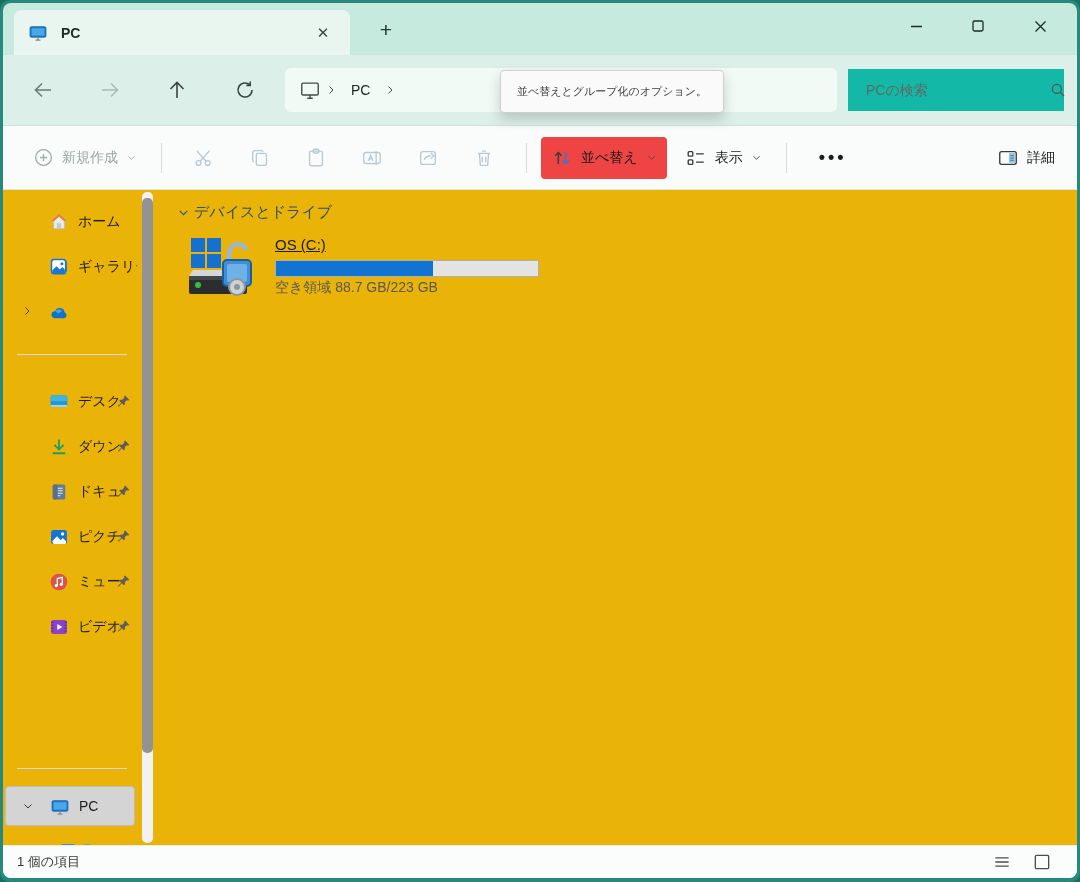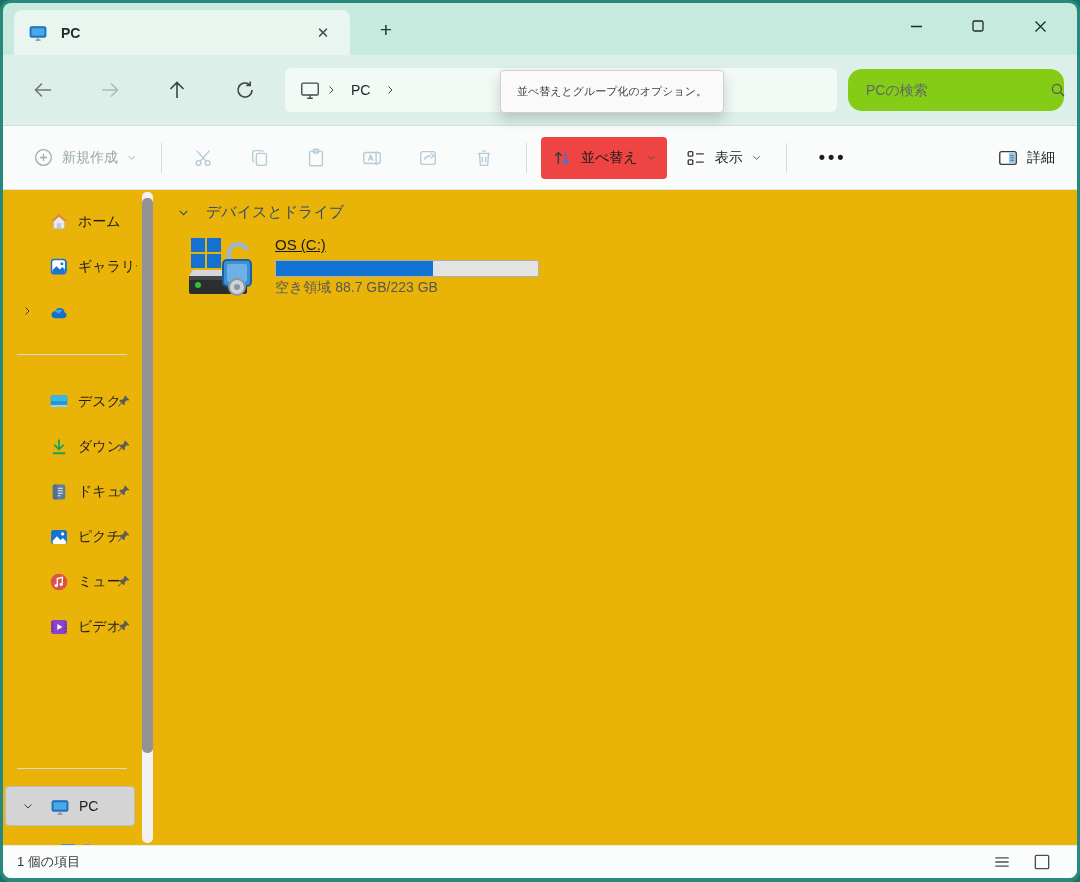--- a/index.html
+++ b/index.html
@@ -24,22 +24,22 @@
   .ctrl{width:62px;height:46px;display:flex;align-items:center;justify-content:center;
         font-size:16px;color:#1e2a27;}
   .ctrl.max{font-size:13px;}
 
   
   .navbar{height:70px;background:#dcefe8;position:relative;flex:0 0 auto;}
   .navbtn{position:absolute;top:21px;width:28px;height:28px;display:flex;align-items:center;justify-content:center;}
   .addressbar{position:absolute;left:282px;top:13px;width:552px;height:44px;background:#f2faf6;
        border-radius:6px;display:flex;align-items:center;gap:4px;padding:0 14px;box-sizing:border-box;}
   .crumb{font-size:14px;color:#202825;padding:0 10px;}
-  .searchbox{position:absolute;left:845px;top:14px;width:216px;height:42px;background:#84cc16;
-       border-radius:14px;display:flex;align-items:center;padding:0 12px 0 16px;box-sizing:border-box;}
+  .searchbox{position:absolute;left:845px;top:14px;width:216px;height:42px;background:#14b8a6;
+       border-radius:0;display:flex;align-items:center;padding:0 12px 0 16px;box-sizing:border-box;}
   .searchbox input{border:none;outline:none;background:transparent;flex:1;font-size:14px;
        color:#2a3431;font-family:inherit;}
   .searchbox input::placeholder{color:#5d6a66;opacity:1;}
   .tooltip{position:absolute;left:497px;top:15px;height:41px;background:#fafafa;border:1px solid #cfcfcf;
        border-radius:4px;box-shadow:0 6px 14px rgba(0,0,0,.18);display:flex;align-items:center;
        padding:0 16px;font-size:11px;color:#3d3d3d;z-index:6;white-space:nowrap;}
 
   
   .toolbar{height:65px;background:#f9fcfa;border-top:1px solid #cce2d9;border-bottom:1px solid #d9e9e1;
        display:flex;align-items:center;padding:0 12px 0 20px;box-sizing:border-box;flex:0 0 auto;position:relative;}
@@ -63,21 +63,21 @@
   .side-item .expander{position:absolute;left:16px;top:11px;color:#3c3c3c;}
   .side-item.selected{background:#d4d4d4;border:1px solid #bdbdbd;left:2px;width:130px;height:40px;}
   .sdivider{position:absolute;left:14px;width:110px;height:1px;background:#d9d9d9;}
   .scroll-track{position:absolute;right:2px;top:2px;width:11px;bottom:2px;background:#f2f2f2;border-radius:5px;}
   .scroll-thumb{position:absolute;right:2px;top:8px;width:11px;height:555px;background:#939393;border-radius:5px;}
   .partialdash{position:absolute;left:58px;bottom:-4px;display:flex;gap:8px;}
   .partialdash i{width:14px;height:5px;background:#3f8fd6;border-radius:2px;display:block;}
   .partialdash i:last-child{opacity:.45;width:8px;}
 
   .content{flex:1;position:relative;margin-left:8px;}
-  .sect-head{position:absolute;left:14px;top:13px;display:flex;align-items:center;gap:16px;}
+  .sect-head{position:absolute;left:14px;top:13px;display:flex;align-items:center;gap:4px;}
   .sect-head .txt{font-size:15px;color:#30506e;}
   .drive{position:absolute;left:24px;top:44px;display:flex;}
   .drive-info{margin-left:12px;}
   .drive-name{font-size:15px;color:#1b1b1b;margin-top:2px;text-decoration:underline;}
   .drive-bar{margin-top:7px;width:264px;height:17px;background:#e3e3e3;border:1px solid #aeaeae;box-sizing:border-box;}
   .drive-fill{height:100%;background:#1173d2;}
   .drive-free{margin-top:2px;font-size:14px;color:#585858;}
 
   
   .statusbar{height:33px;background:#fbfdfc;border-top:1px solid #e2eee8;display:flex;align-items:center;

